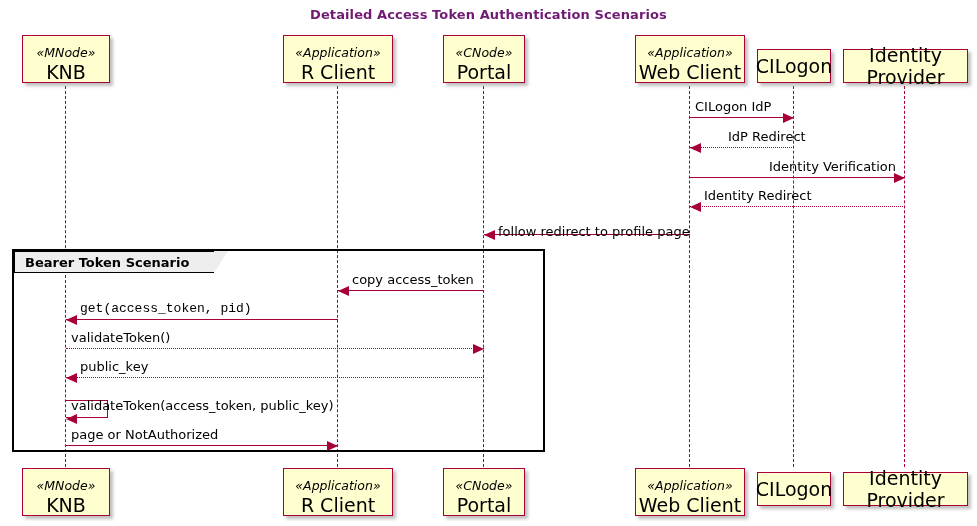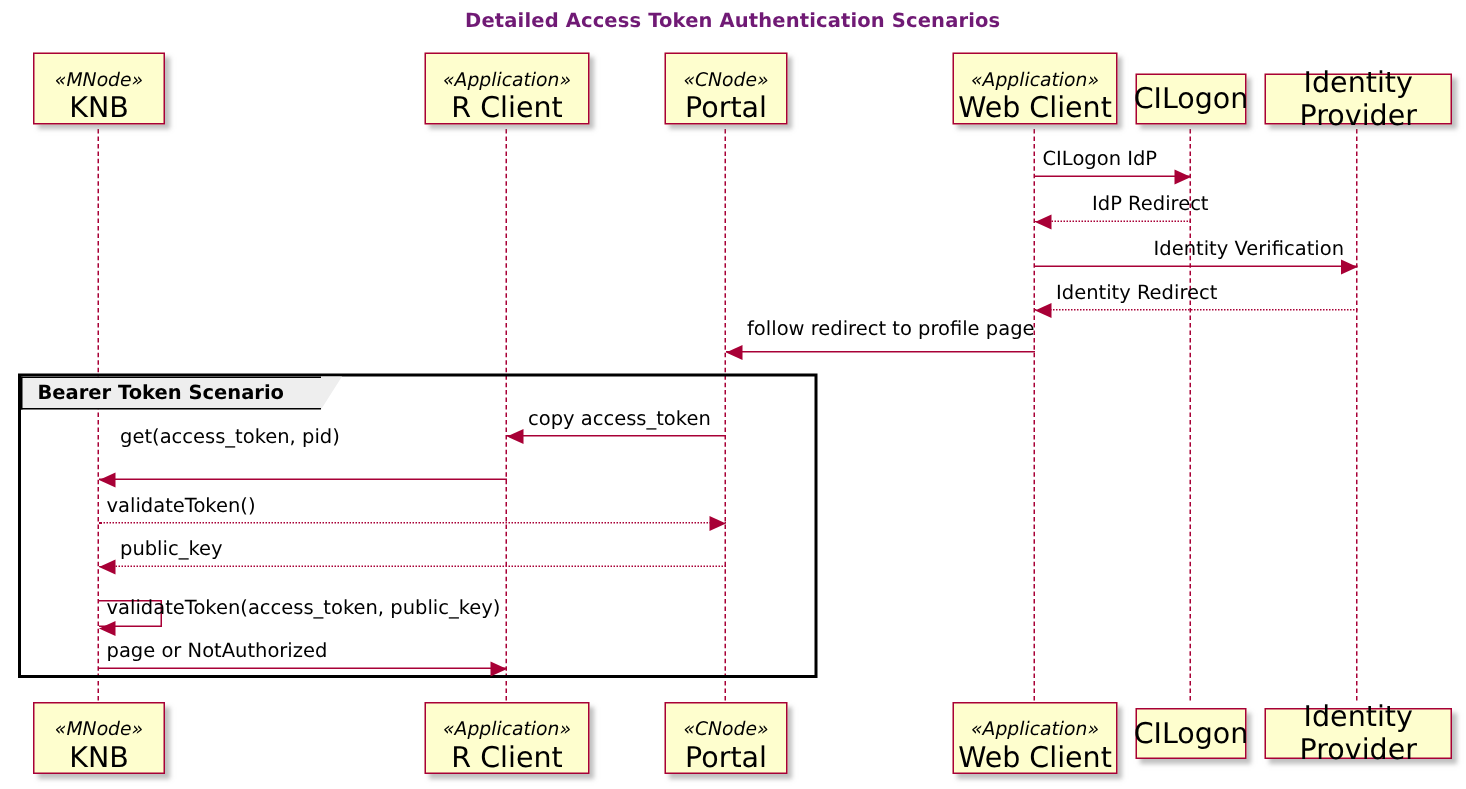--- a/index.html
+++ b/index.html
@@ -140,27 +140,27 @@
       <div class="arrowhead left" style="top: 142.8px; left: 690px;"></div>
       <div class="msg-label" style="top: 129px; left: 728px;">IdP Redirect</div>
       <div class="msg-line" style="left: 690px; top: 177px; width: 215px;"></div>
       <div class="arrowhead right" style="top: 172.8px; left: 894px;"></div>
       <div class="msg-label" style="top: 159px; left: 725px; margin-left: 44px;">Identity Verification</div>
       <div class="msg-line dotted" style="left: 690px; top: 206px; width: 215px;"></div>
       <div class="arrowhead left" style="top: 201.8px; left: 690px;"></div>
       <div class="msg-label" style="top: 188px; left: 704px;">Identity Redirect</div>
       <div class="msg-line" style="left: 484px; top: 234px; width: 206px;"></div>
       <div class="arrowhead left" style="top: 229.8px; left: 484px;"></div>
-      <div class="msg-label" style="top: 212px; left: 498px;">follow redirect to profile page</div>
+      <div class="msg-label" style="top: 224px; left: 498px;">follow redirect to profile page</div>
       <div class="msg-line" style="left: 338px; top: 290px; width: 146px;"></div>
       <div class="arrowhead left" style="top: 285.8px; left: 338px;"></div>
       <div class="msg-label" style="top: 272px; left: 352px;">copy access_token</div>
       <div class="msg-line" style="left: 66px; top: 319px; width: 272px;"></div>
       <div class="arrowhead left" style="top: 314.8px; left: 66px;"></div>
-      <div class="msg-label" style="top: 284px; left: 80px;">get(access_token, pid)</div>
+      <div class="msg-label" style="top: 301px; left: 80px; font-family: Liberation Mono, monospace;">get(access_token, pid)</div>
       <div class="msg-line dotted" style="left: 66px; top: 348px; width: 418px;"></div>
       <div class="arrowhead right" style="top: 343.8px; left: 473px;"></div>
       <div class="msg-label" style="top: 330px; left: 71px;">validateToken()</div>
       <div class="msg-line dotted" style="left: 66px; top: 377px; width: 418px;"></div>
       <div class="arrowhead left" style="top: 372.8px; left: 66px;"></div>
       <div class="msg-label" style="top: 359px; left: 80px;">public_key</div>
       <div class="msg-line" style="left: 66px; top: 445px; width: 272px;"></div>
       <div class="arrowhead right" style="top: 440.8px; left: 327px;"></div>
       <div class="msg-label" style="top: 427px; left: 71px;">page or NotAuthorized</div>
     </div>

